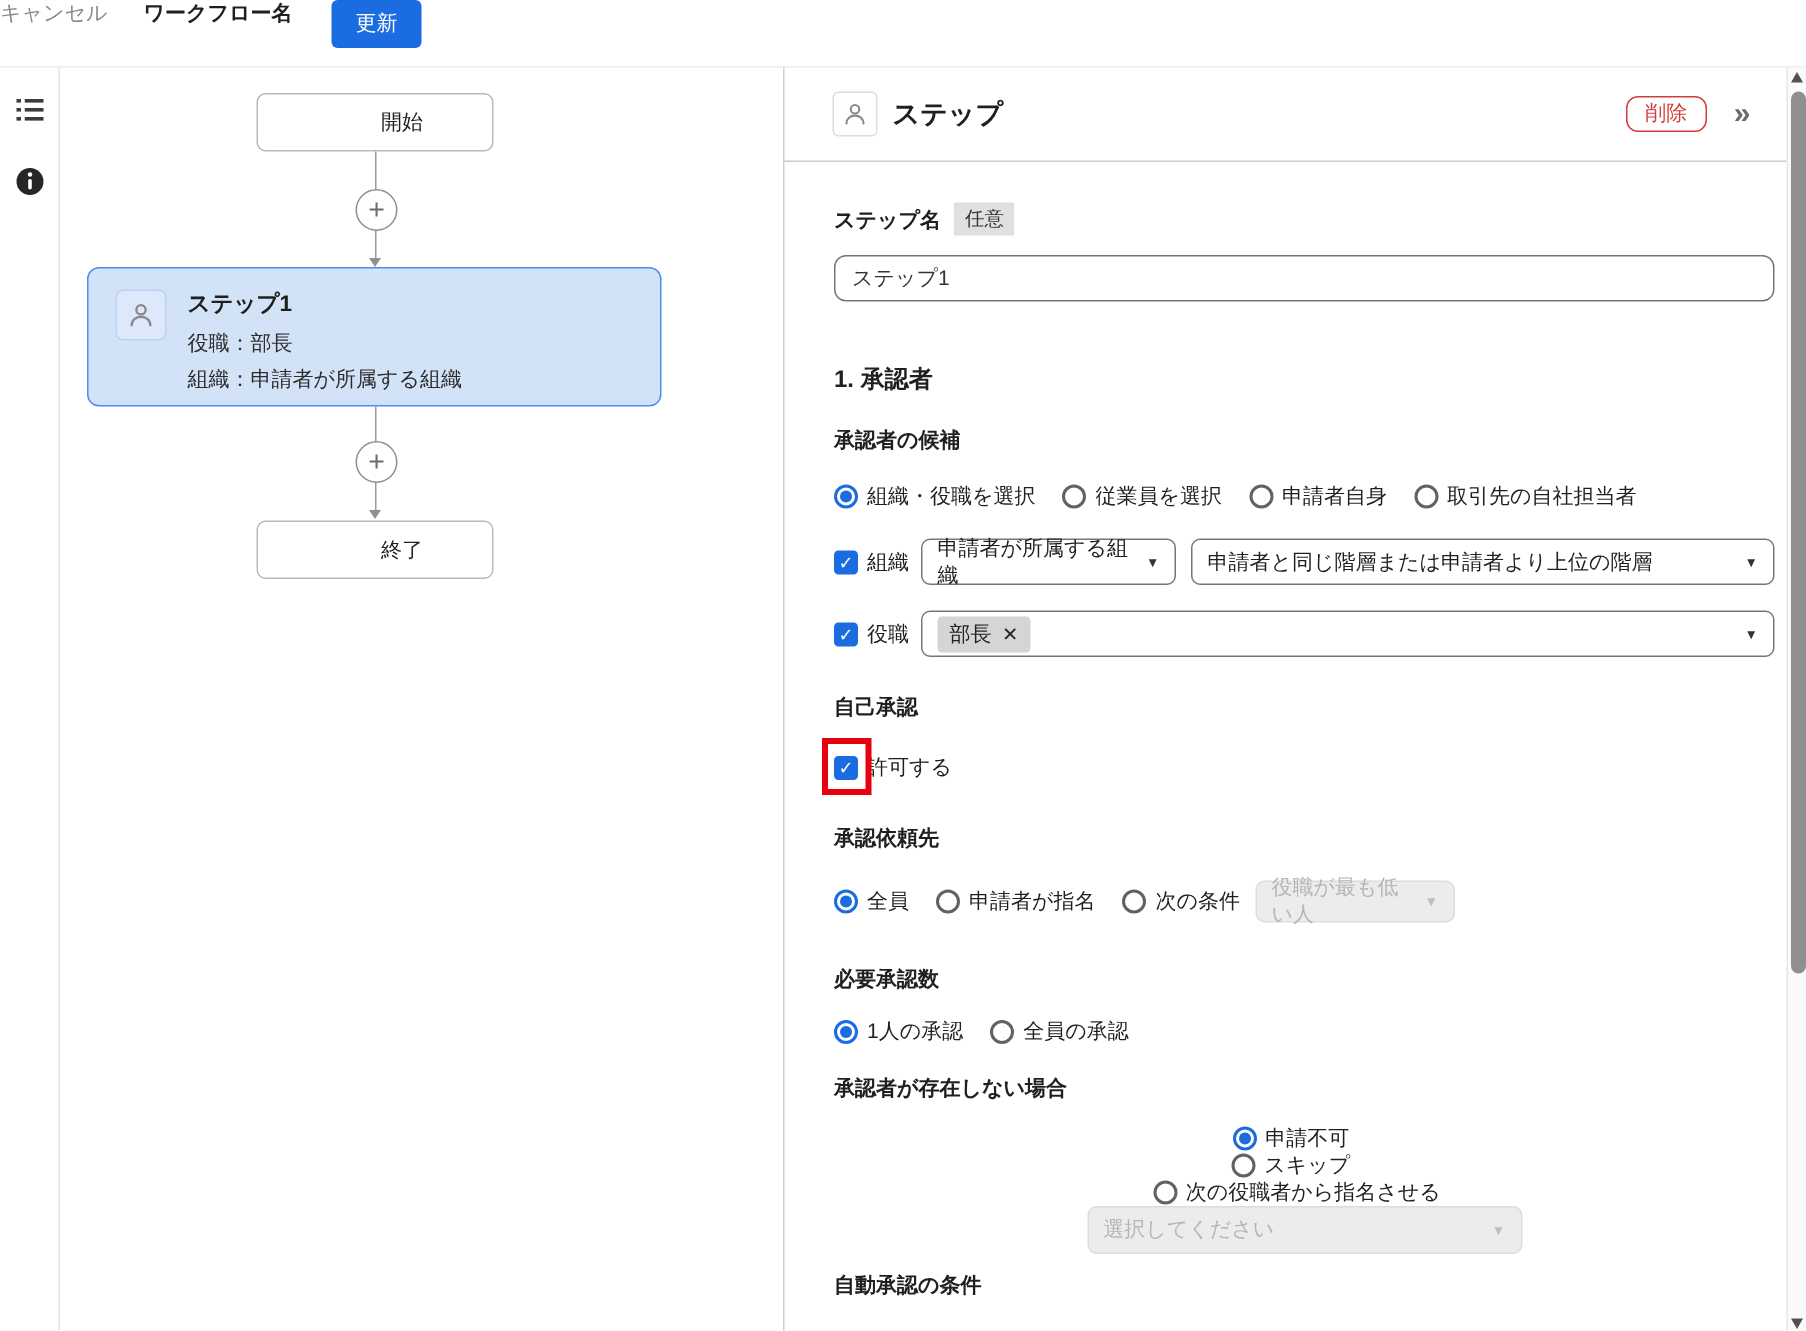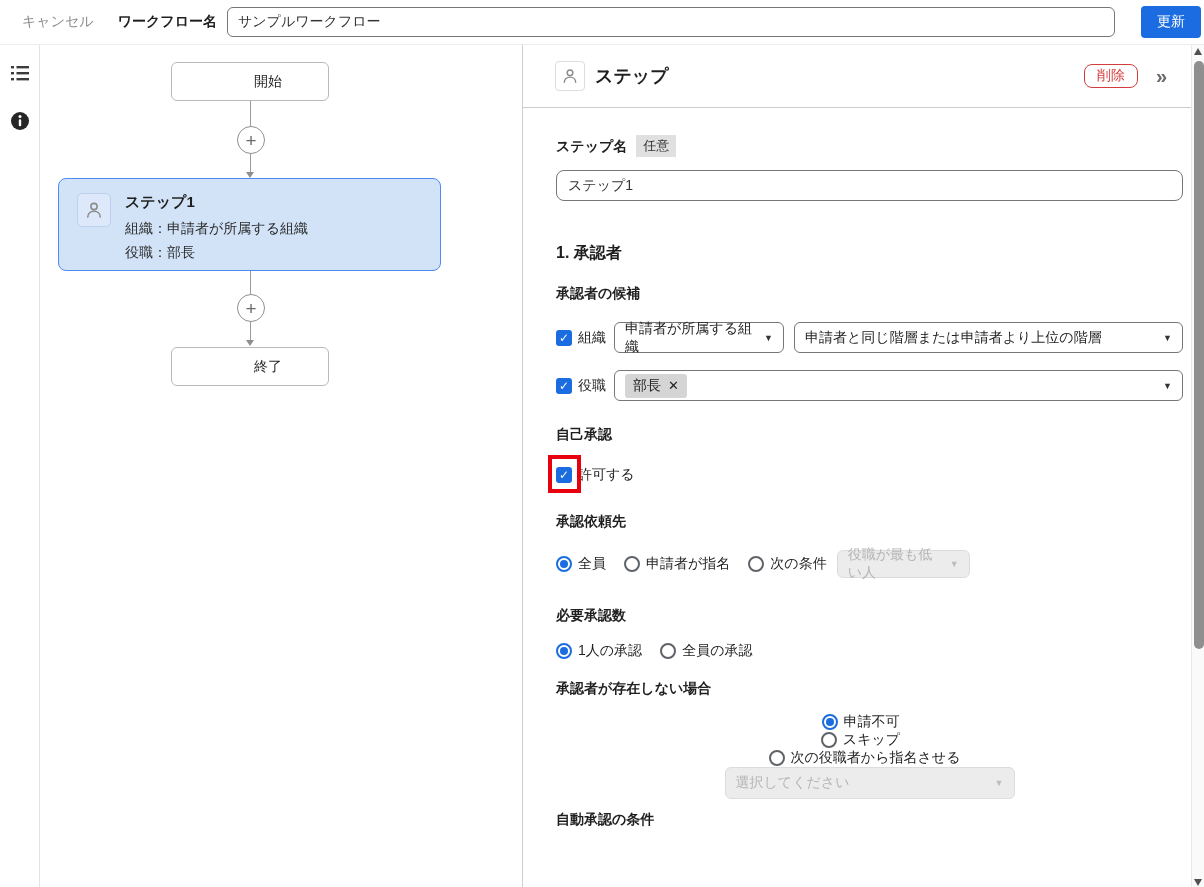--- a/index.html
+++ b/index.html
@@ -1,20 +1,20 @@
 <!DOCTYPE html>
 <html><head>
 <meta charset="utf-8">
 <style>
   * { box-sizing: border-box; margin: 0; padding: 0; }
   html,body { width:1204px; height:887px; overflow:hidden; background:#fff;
     font-family:"Liberation Sans","DejaVu Sans",sans-serif; color:#1f1f1f; }
 
   
-  .topbar { height:45px; display:flex; align-items:center; padding-left:22px;
+  .topbar { height:45px; display:flex; 
     border-bottom:1px solid #ededed; position:relative; z-index:2; background:#fff; }
   .cancel { color:#8a8a8a; font-size:14px; cursor:pointer; }
   .wf-label { font-weight:bold; font-size:14px; margin-left:24px; white-space:nowrap; }
   .wf-input { flex:1; height:30px; margin-left:10px; border:1px solid #767676;
     border-radius:6px; padding:0 10px; font-size:14px; font-family:inherit; color:#333; }
   .update-btn { width:60px; height:32px; margin-left:26px; margin-right:3px;
     background:#1a6ce0; color:#fff; border:none; border-radius:4px; font-size:14px;
     font-family:inherit; cursor:pointer; }
 
   
@@ -127,21 +127,20 @@
   .mt-noappr { margin-top:20px; }
   .mt-noapprrow { margin-top:15px;flex-direction:column; }
   .mt-auto { margin-top:12px; }
 </style>
 </head>
 <body>
 
 <div class="topbar">
   <span class="cancel">キャンセル</span>
   <span class="wf-label">ワークフロー名</span>
-  <input class="wf-input" type="text" value="サンプルワークフロー" style="">
   <button class="update-btn">更新</button>
 </div>
 
 <div class="main">
   <div class="v-divider"></div>
 
   <div class="iconbar">
     <div class="ic">
       <svg viewBox="0 0 20 20" width="20" height="20">
         <rect x="1" y="3" width="3" height="2.4" fill="#3c3c3c"></rect>
@@ -175,22 +174,22 @@
 
     <div class="stepnode">
       <div class="iconbox">
         <svg viewBox="0 0 24 24" width="22" height="22">
           <circle cx="12" cy="8.2" r="3.4" fill="none" stroke="#8a8a8a" stroke-width="1.7"></circle>
           <path d="M5.2 19.5c0-3.8 3-6.2 6.8-6.2s6.8 2.4 6.8 6.2" fill="none" stroke="#8a8a8a" stroke-width="1.7" stroke-linecap="round"></path>
         </svg>
       </div>
       <div class="txt">
         <div class="title">ステップ1</div>
+        <div class="line">役職：部長</div>
         <div class="line">組織：申請者が所属する組織</div>
-        <div class="line">役職：部長</div>
       </div>
     </div>
 
     <div class="edge" style="top:226px;height:23px;"></div>
     <div class="plus" style="top:249px;">
       <span>+</span>
     </div>
     <div class="edge" style="top:277px;height:18px;"></div>
     <div class="arrowhead" style="top:295px;"></div>
 
@@ -219,20 +218,38 @@
       <div class="mt-stepname">
         <span class="sub-label">ステップ名</span><span class="badge">任意</span>
       </div>
       <div class="mt-input">
         <input class="text-input" type="text" value="ステップ1" style="">
       </div>
 
       <div class="heading mt-h1">1. 承認者</div>
 
       <div class="sub-label mt-cand">承認者の候補</div>
+      <div class="row mt-candrow">
+        <span class="opt">
+          <span class="radio checked"></span>
+          <span class="lbl">組織・役職を選択</span>
+        </span>
+        <span class="opt">
+          <span class="radio"></span>
+          <span class="lbl">従業員を選択</span>
+        </span>
+        <span class="opt">
+          <span class="radio"></span>
+          <span class="lbl">申請者自身</span>
+        </span>
+        <span class="opt">
+          <span class="radio"></span>
+          <span class="lbl">取引先の自社担当者</span>
+        </span>
+      </div>
 
       <div class="row mt-orgrow">
         <span class="opt" style="margin-right:8px;">
           <span class="cb checked"></span>
           <span class="lbl">組織</span>
         </span>
         <span class="select" style="width:170px;">
           <span>申請者が所属する組織</span>
           <span class="caret">▼</span>
         </span>

